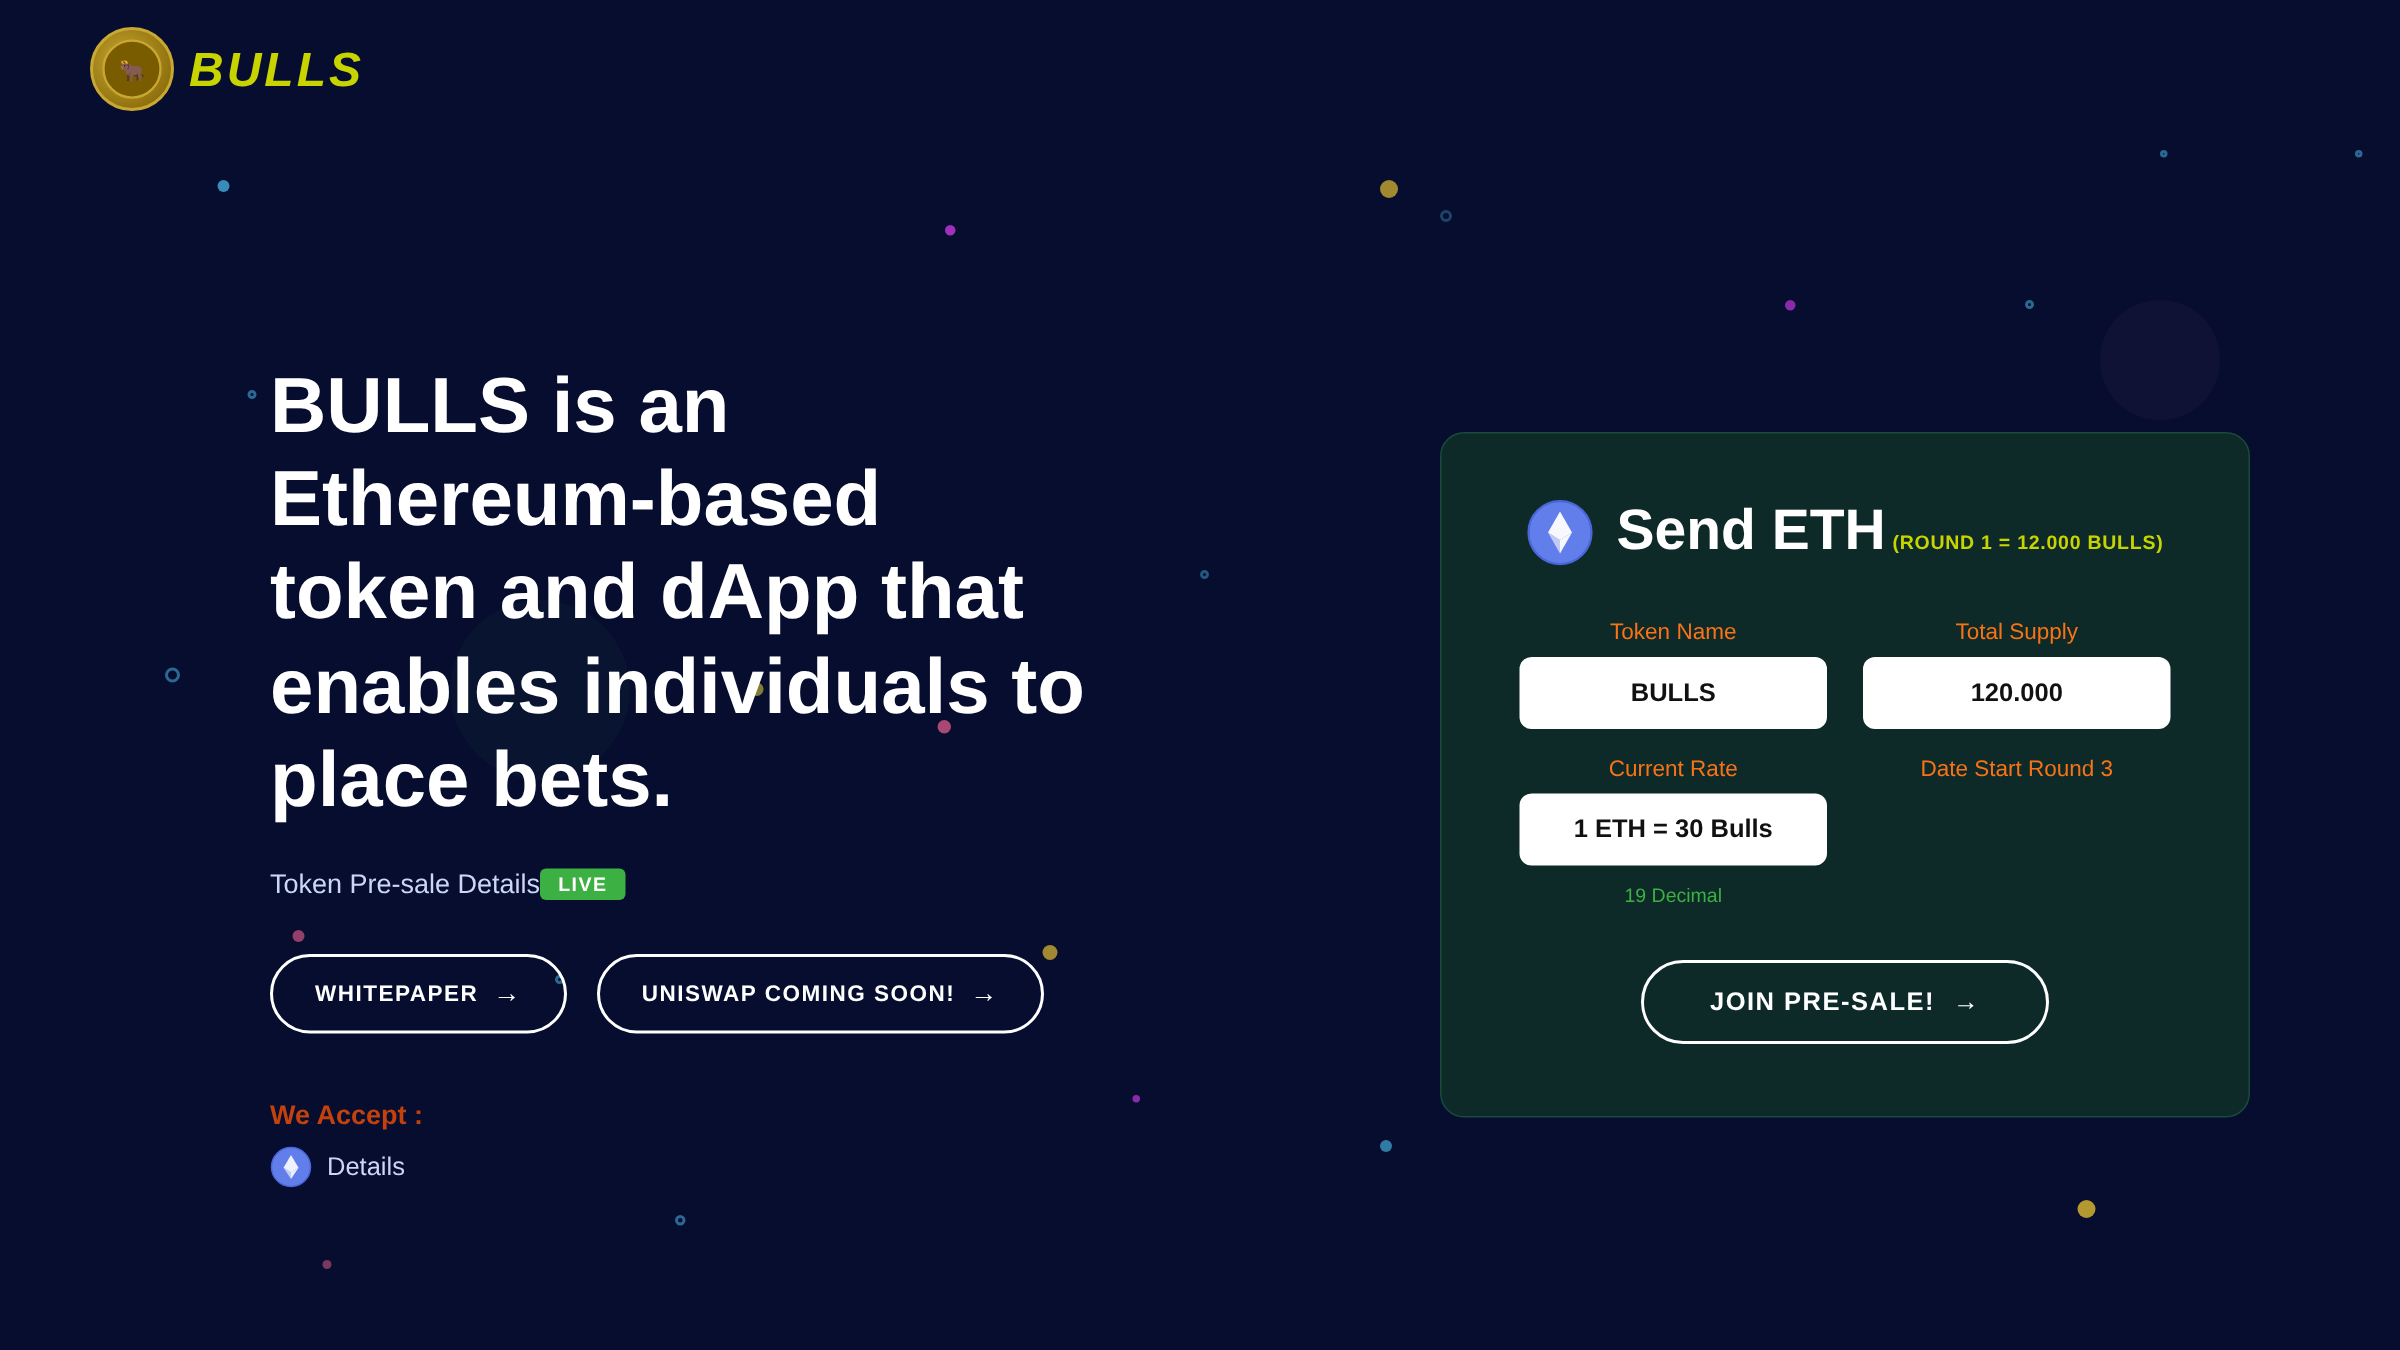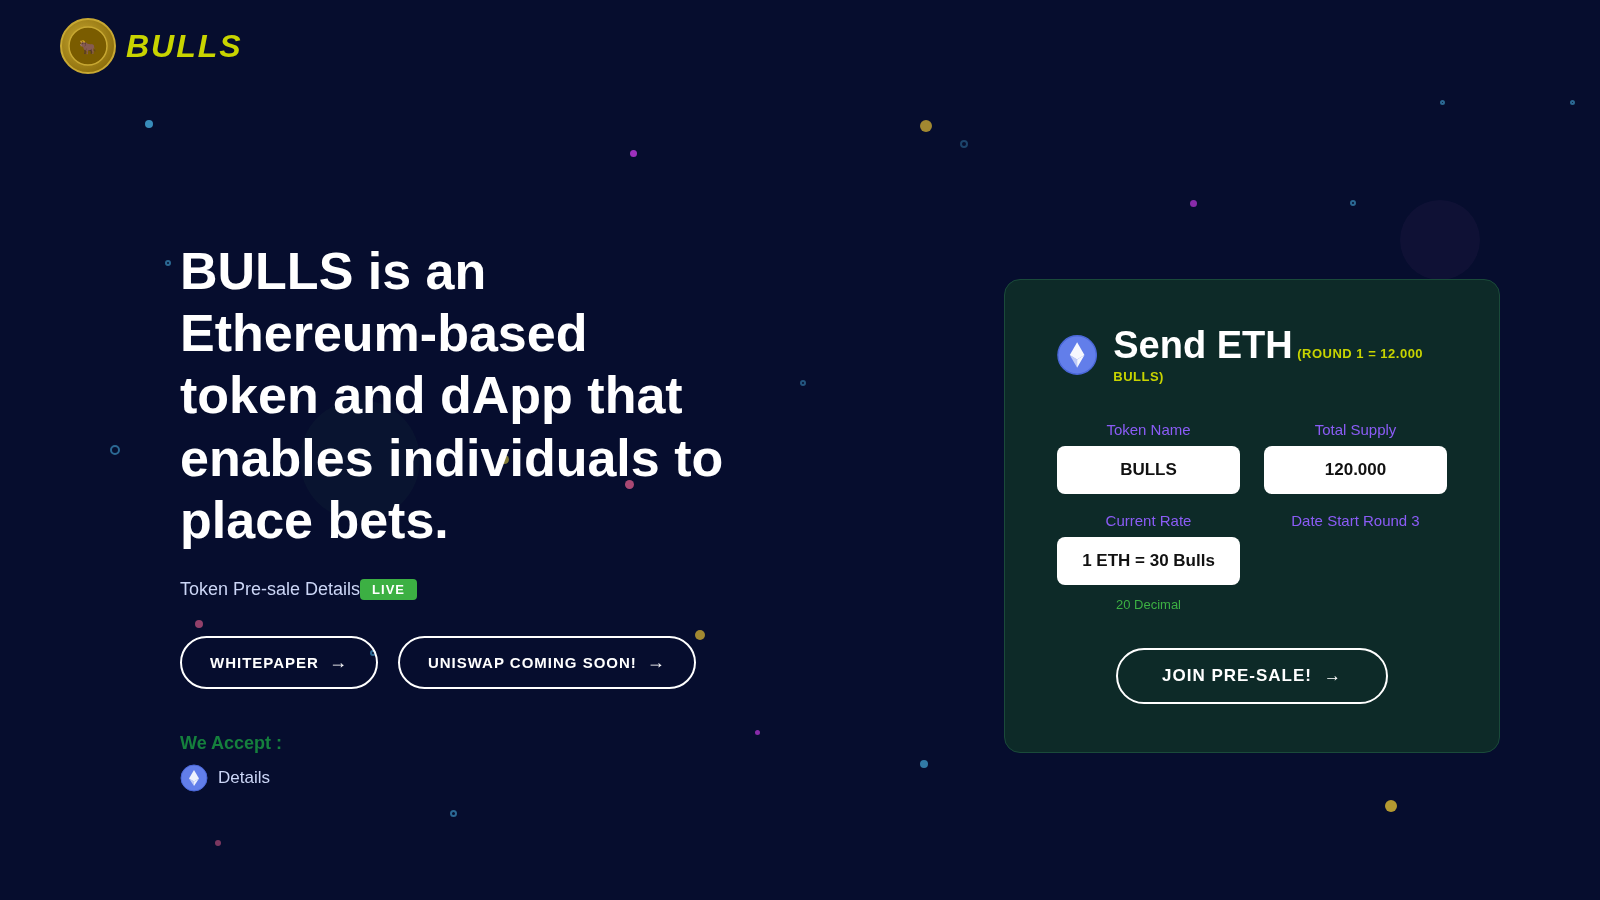--- a/index.html
+++ b/index.html
@@ -165,21 +165,21 @@
       text-transform: uppercase;
     }
 
     .btn-outline .arrow {
       font-size: 18px;
     }
 
     .we-accept {
       font-size: 18px;
       font-weight: 600;
-      color: #15803d;
+      color: #c2410c;
       margin-bottom: 10px;
     }
 
     .eth-row {
       display: flex;
       align-items: center;
       gap: 10px;
       font-size: 17px;
       color: #ccd6f6;
     }
@@ -188,21 +188,21 @@
       width: 28px;
       height: 28px;
     }
 
     
     .card {
       background: #0d2a28;
       border: 1px solid #1a4a3a;
       border-radius: 16px;
       padding: 44px 52px 48px;
-      width: 496px;
+      width: 540px;
       min-height: 440px;
       position: relative;
     }
 
     .card-header {
       display: flex;
       align-items: center;
       gap: 16px;
       justify-content: center;
       margin-bottom: 36px;
@@ -233,21 +233,21 @@
     }
 
     .form-group {
       display: flex;
       flex-direction: column;
       gap: 8px;
     }
 
     .form-label {
       font-size: 15px;
-      color: #8b5cf6;
+      color: #f97316;
       font-weight: 500;
       text-align: center;
     }
 
     .form-input {
       background: #fff;
       border: none;
       border-radius: 8px;
       padding: 14px 16px;
       font-size: 17px;
@@ -396,21 +396,21 @@
         <label class="form-label">Token Name</label>
         <input class="form-input" type="text" readonly="" value="BULLS" style="">
       </div>
       <div class="form-group">
         <label class="form-label">Total Supply</label>
         <input class="form-input" type="text" readonly="" value="120.000" style="">
       </div>
       <div class="form-group">
         <label class="form-label">Current Rate</label>
         <input class="form-input" type="text" readonly="" value="1 ETH = 30 Bulls" style="">
-        <div class="decimal-hint">20 Decimal</div>
+        <div class="decimal-hint">19 Decimal</div>
       </div>
       <div class="form-group">
         <label class="form-label">Date Start Round 3</label>
       </div>
     </div>
 
     <div class="card-footer">
       <button class="btn-join">
         <span>JOIN PRE-SALE!</span>
         <span>→</span>

